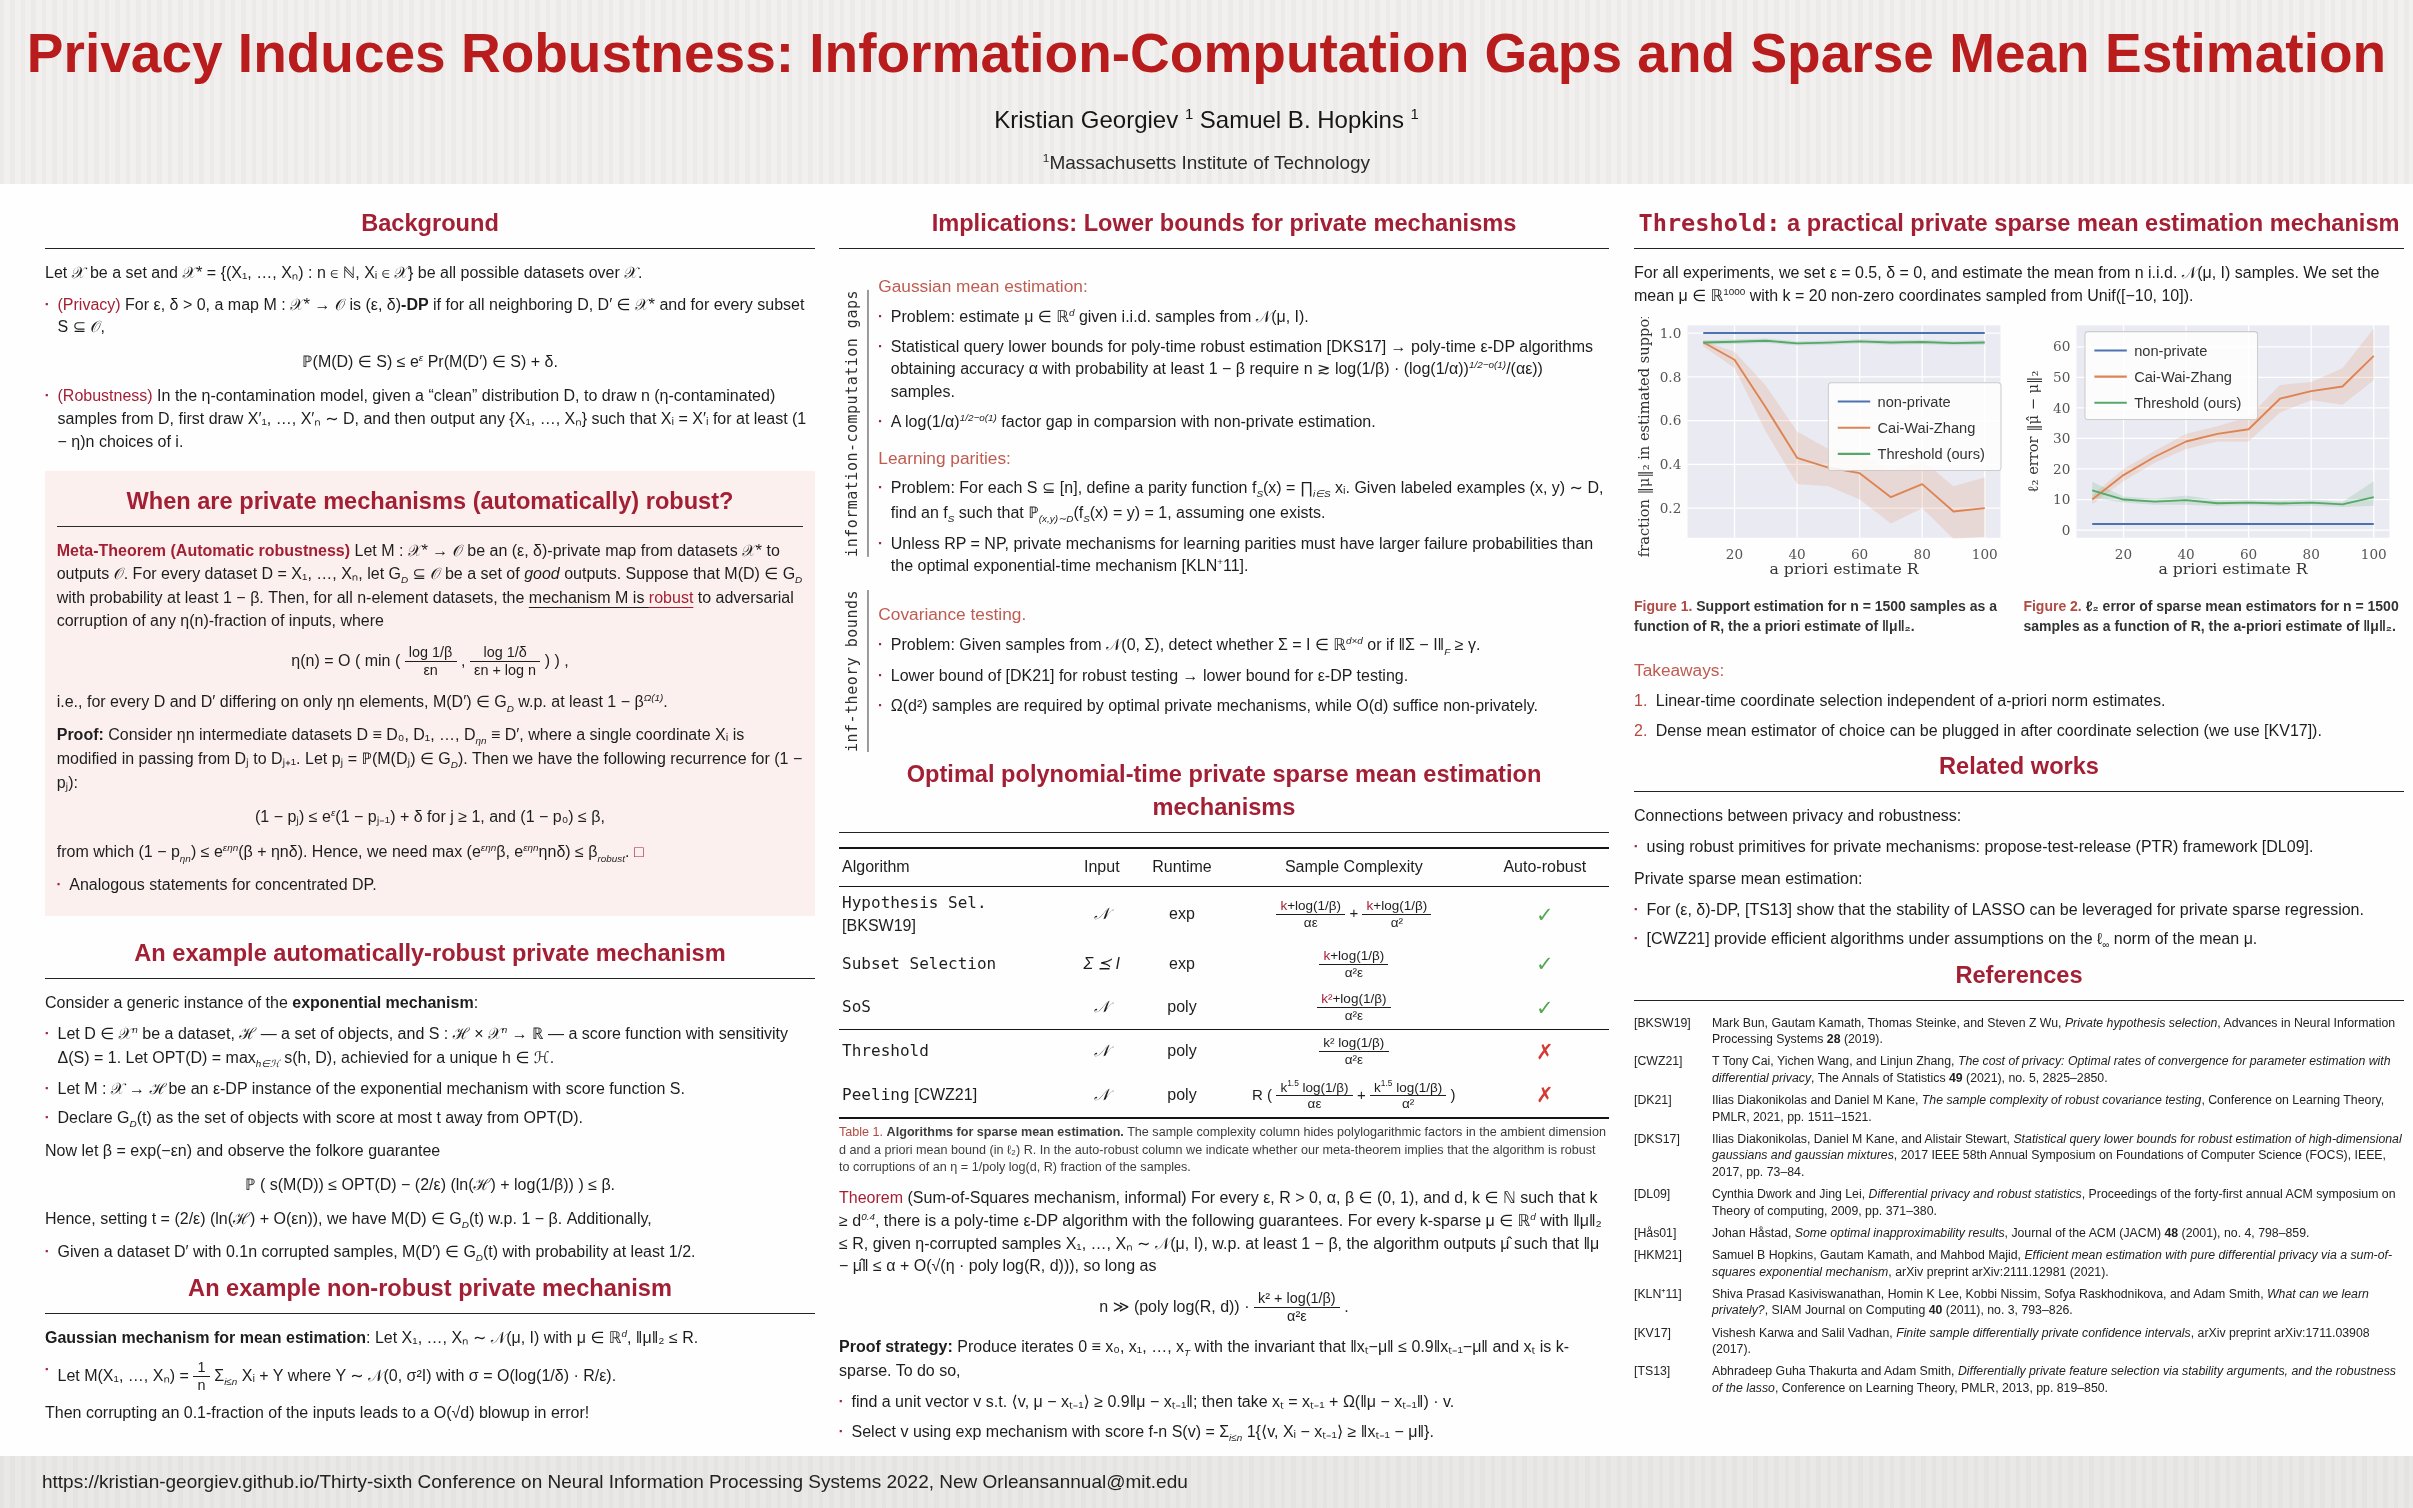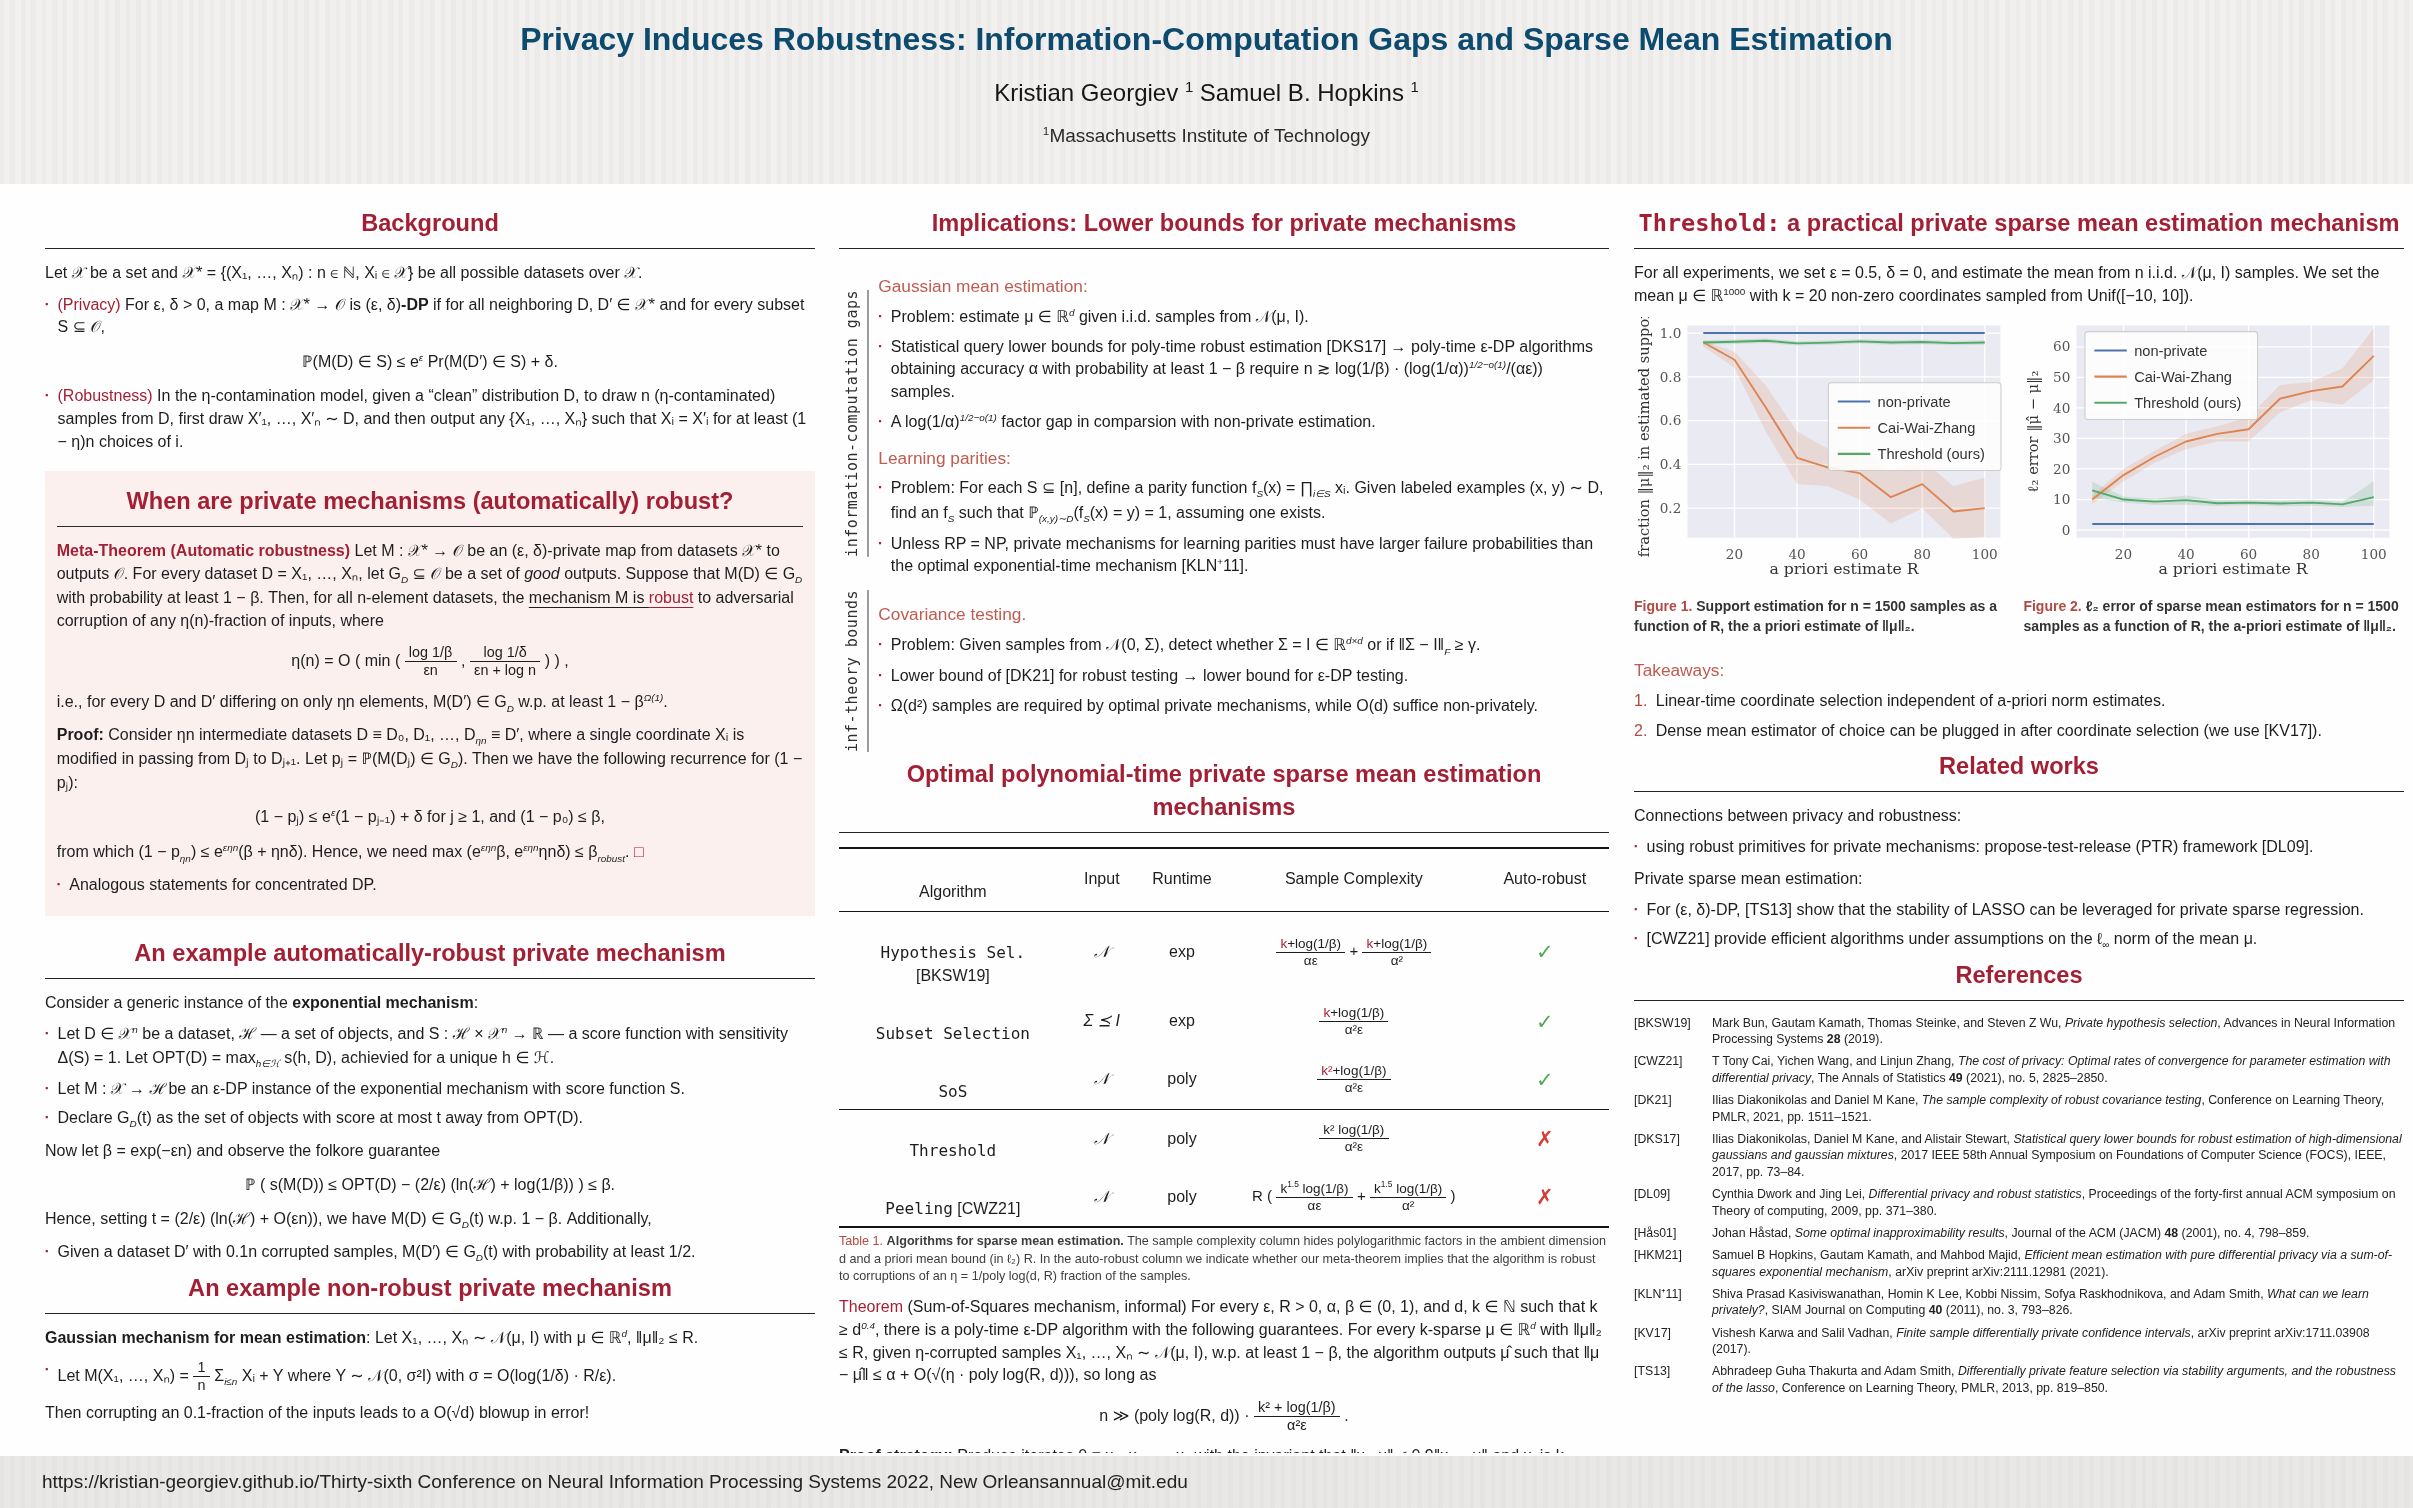--- a/index.html
+++ b/index.html
@@ -4,21 +4,21 @@
 <style>
   html,body{margin:0;padding:0;}
   body{
     width:2413px;height:1508px;position:relative;overflow:hidden;
     background-color:#f1f0ef;
     background-image:repeating-linear-gradient(90deg, rgba(0,0,0,0.022) 0px, rgba(0,0,0,0.022) 4.2px, transparent 4.2px, transparent 10.5px);
     font-family:"Liberation Sans",sans-serif;color:#1d1d1f;
   }
   .band{position:absolute;top:184px;left:0;right:0;bottom:52px;background:#fefefe;}
   .header{position:absolute;top:0;left:0;width:100%;text-align:center;}
-  .title{font-size:32px;font-weight:bold;margin-top:21px;color:#0c4a6e;}
+  .title{font-size:55px;font-weight:bold;margin-top:21px;color:#b91c1c;}
   .authors{font-size:24px;margin-top:21px;color:#161616;}
   .affil{font-size:19px;margin-top:17px;color:#2a2a2a;}
   .col{position:absolute;top:204px;width:770px;height:1249px;overflow:hidden;font-size:16px;line-height:1.42;}
   #col-left{left:45px;}
   #col-mid{left:839px;}
   #col-right{left:1634px;}
   section{display:block;}
   .sec-head{color:#a31f34;font-weight:bold;font-size:23.6px;text-align:center;margin:3.1px 0 7.3px;}
   .rule{border-top:1.6px solid #232323;margin:0 0 13.6px;}
   .pink{background:#fbf0ee;padding:10.5px 18px 12.6px;margin:18px -6.3px 21px;}
@@ -44,21 +44,21 @@
   .s-sup{font-size:0.62em;vertical-align:super;}
   .s-mono{font-family:"DejaVu Sans Mono",monospace;}
   .impl-row{display:flex;margin-bottom:5.2px;}
   .impl-side{flex:none;width:32px;display:flex;align-items:center;justify-content:center;}
   .vlabel{writing-mode:vertical-rl;transform:rotate(180deg);font-family:"DejaVu Sans Mono",monospace;font-size:15px;color:#2e2e2e;border-left:1.6px solid #3a3a3a;padding-left:4.2px;letter-spacing:0.5px;}
   .impl-body{flex:1;padding-left:7.3px;}
   .dtable{border-top:2.1px solid #141414;border-bottom:2.1px solid #141414;margin:4.2px 0 3.1px;}
   .trow{display:grid;grid-template-columns:29% 10% 11% 34% 16%;align-items:center;padding:5.2px 3.1px;}
   .trow.thead{border-bottom:1.6px solid #141414;font-size:16px;padding:7.3px 3.1px;}
   .trow.sep{border-top:1.6px solid #141414;}
-  .tc-name{text-align:center;margin-top:25px;}
+  .tc-name{text-align:left;}
   .tc-name .mono{font-family:"DejaVu Sans Mono",monospace;}
   .tc-c{text-align:center;}
   .tc-sc{text-align:center;font-size:15px;}
   .ok{color:#53a653;font-size:21px;}
   .no{color:#d43b33;font-size:21px;}
   .caption{font-size:12.6px;line-height:1.38;color:#3d3d3d;margin:5.2px 0 10.5px;}
   .figs{display:flex;gap:9.4px;margin:7.3px 0 0;}
   .fig{width:380px;}
   .fig .caption{font-size:14px;color:#333;margin-top:2.1px;font-weight:bold;}
   .refs{margin-top:2.1px;}

